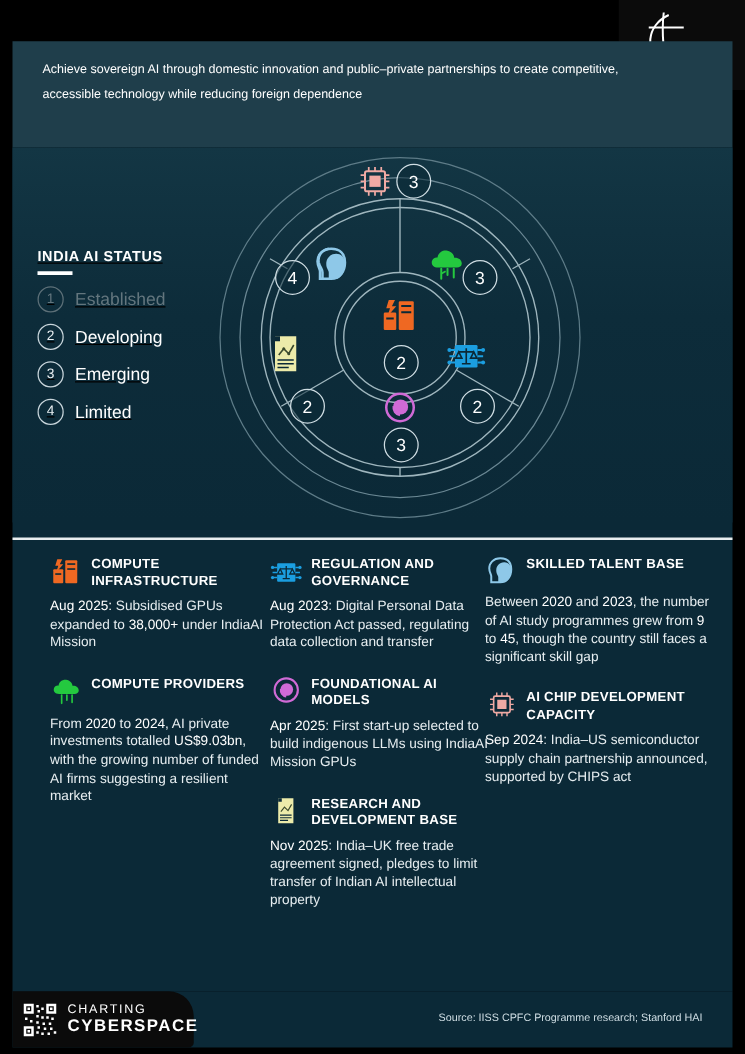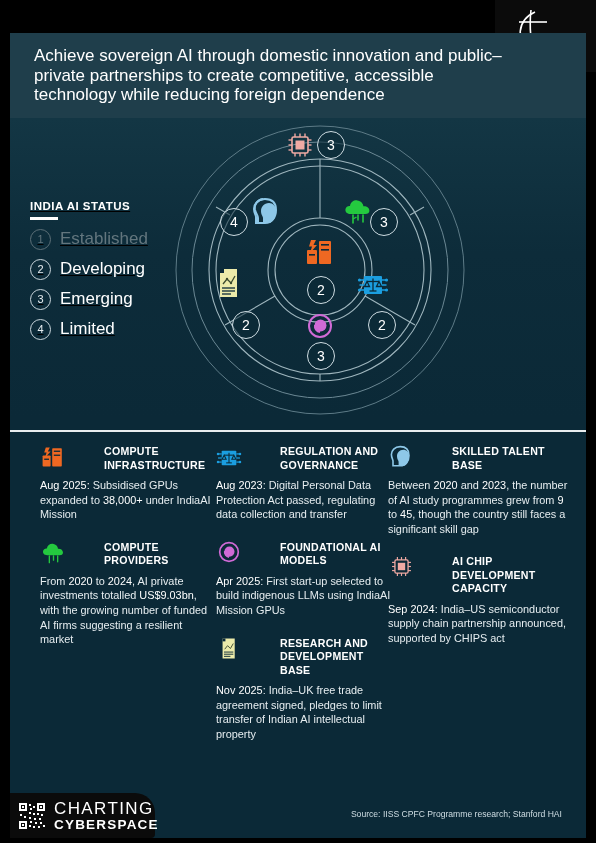--- a/index.html
+++ b/index.html
@@ -38,21 +38,21 @@
   }
   .iisslogo svg{position:absolute;left:10px;top:8px;}
 
   
   .subband{
     position:absolute;left:10px;top:33px;width:576px;height:85px;
     background:#1f3e4b;
   }
   .subtitle{
     position:absolute;left:24px;top:13px;width:470px;
-    color:#ffffff;font-size:17px;line-height:19.5px;
+    color:#ffffff;font-size:10px;line-height:19.5px;
   }
 
   
   .body-bg{
     position:absolute;left:10px;top:118px;width:576px;height:675px;
     background:#0b2937;
   }
   .body-grad{
     position:absolute;left:0;top:0;width:100%;height:300px;
     background:linear-gradient(180deg,#133644 0%,#0d2c3a 45%,#0b2937 100%);
@@ -66,21 +66,21 @@
   .legend-title{
     color:#ffffff;font-size:11.5px;font-weight:bold;letter-spacing:.5px;
   }
   .legend-rule{width:28px;height:2.5px;background:#ffffff;margin:5px 0 9px 0;}
   .legend-item{display:flex;align-items:center;margin-bottom:9px;}
   .legend-num{
     width:19px;height:19px;border-radius:50%;border:1.2px solid #c9d6dc;
     color:#e8eef1;font-size:11px;display:flex;align-items:center;justify-content:center;
     flex:0 0 auto;margin-right:9px;
   }
-  .legend-label{color:#ffffff;font-size:17px;}
+  .legend-label{color:#ffffff;font-size:14px;}
   .legend-item.dim .legend-num{border-color:#5d7078;color:#63767e;}
   .legend-item.dim .legend-label{color:#63767e;}
 
   
   .diagram{position:absolute;left:170px;top:118px;width:300px;height:300px;}
   .diagram svg{display:block;}
   .dnum{
     position:absolute;width:26px;height:26px;border-radius:50%;
     border:1.3px solid #cfdde3;color:#ffffff;font-size:14px;
     display:flex;align-items:center;justify-content:center;
@@ -88,41 +88,41 @@
   }
   .dicon{position:absolute;display:flex;align-items:center;justify-content:center;}
 
   
   .cols{position:absolute;left:10px;top:444px;width:576px;height:300px;}
   .col{position:absolute;top:0;}
   .col1{left:30px;width:176px;}
   .col2{left:206px;width:176px;}
   .col3{left:378px;width:180px;}
   .block{margin-bottom:18px;}
-  .bhead{display:flex;align-items:flex-start;margin-bottom:6px;gap:31px;}
+  .bhead{display:flex;align-items:flex-start;margin-bottom:6px;}
   .bicon{width:26px;flex:0 0 26px;margin-right:7px;display:flex;align-items:flex-start;justify-content:center;padding-top:1px;}
   .btitle{
     color:#ffffff;font-size:10.6px;font-weight:bold;letter-spacing:.25px;
     line-height:13.5px;text-transform:uppercase;padding-top:1px;
   }
   .btext{color:#e6edf0;font-size:10.9px;line-height:14.6px;}
   .btext b{font-weight:normal;color:#ffffff;}
 
   
   .footer{
     position:absolute;left:10px;top:793px;width:576px;height:45px;background:#0b2937;
   }
   .brand{
     position:absolute;left:0;top:0;width:145px;height:45px;background:#0b0b0b;
     border-top-right-radius:20px;border-bottom-right-radius:4px;
     display:flex;align-items:center;padding-left:8px;box-sizing:border-box;
   }
   .qr{width:28px;height:28px;flex:0 0 28px;margin-right:8px;}
   .brandtxt{line-height:1;}
-  .brandtxt .l1{color:#ffffff;font-size:17px;letter-spacing:1.4px;font-weight:400;}
+  .brandtxt .l1{color:#ffffff;font-size:10px;letter-spacing:1.4px;font-weight:400;}
   .brandtxt .l2{color:#ffffff;font-size:13.5px;letter-spacing:1.2px;font-weight:bold;margin-top:1px;}
   .source{
     position:absolute;right:24px;top:16px;color:#cfdde3;font-size:8.6px;
   }
 </style>
 </head>
 <body>
 
 <div class="frame">
 

